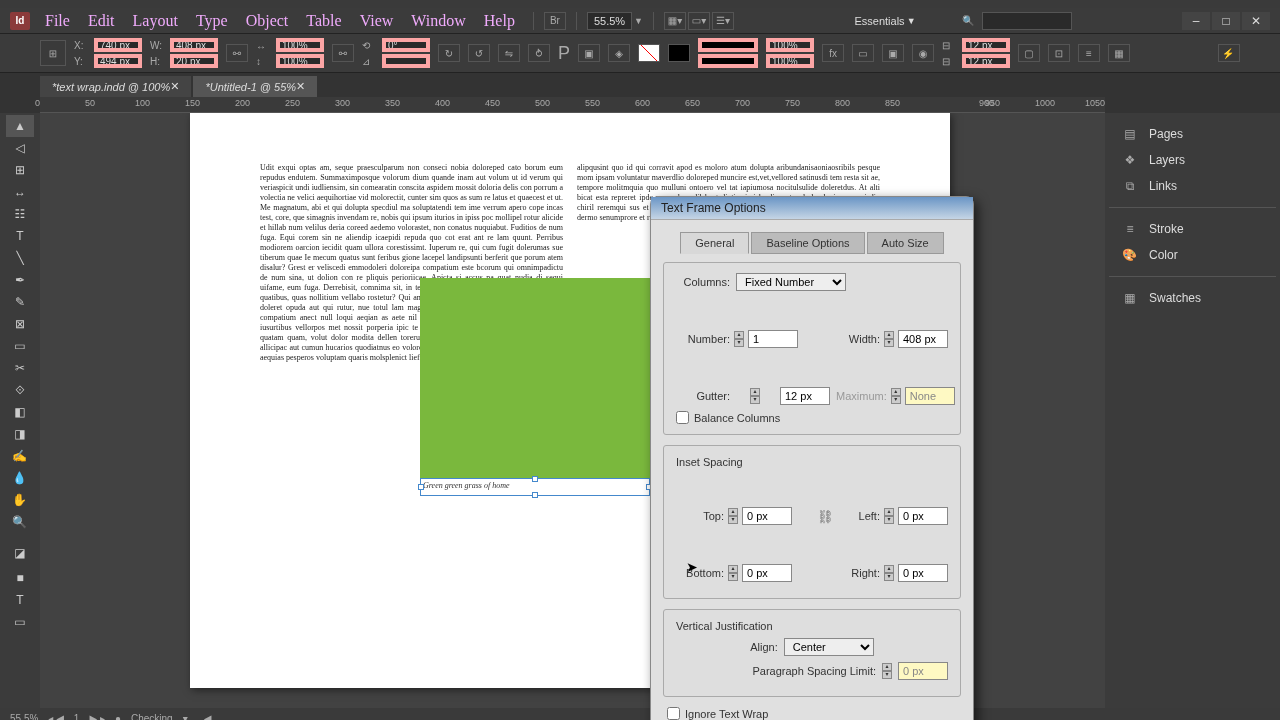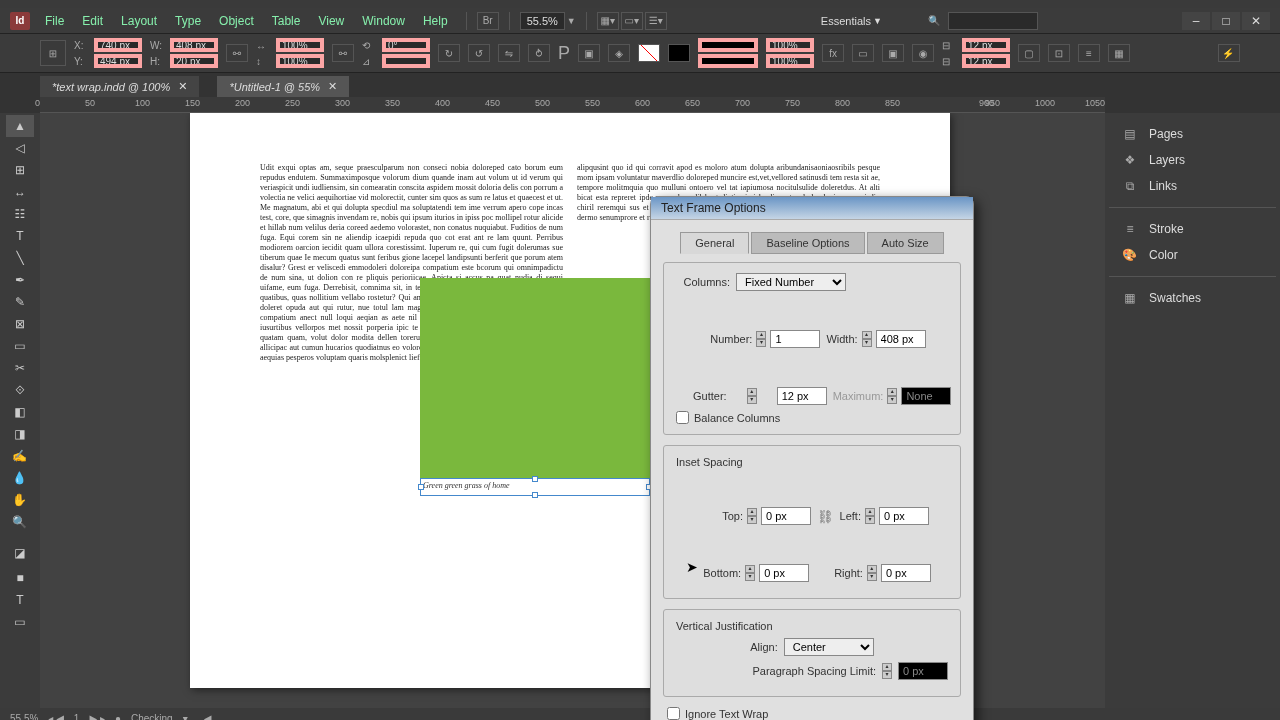--- a/index.html
+++ b/index.html
@@ -1,36 +1,36 @@
 <!DOCTYPE html>
 <html><head>
 <meta charset="utf-8">
 <style>
 * { margin: 0; padding: 0; box-sizing: border-box; font-family: Tahoma, sans-serif; }
 body { background: #333; width: 1280px; height: 720px; overflow: hidden; position: relative; }
 
 .top-bar { height: 8px; background: #3a3a3a; }
 .menu-bar { height: 25px; background: #3b3b3b; display: flex; align-items: center; padding: 0 10px; gap: 2px; }
 .app-icon { width: 20px; height: 18px; background: #8b3a3a; color: #fff; font-size: 10px; font-weight: bold; display: flex; align-items: center; justify-content: center; margin-right: 5px; border-radius: 2px; }
-.menu-item { color: #86efac; font-size: 12px; padding: 3px 8px; cursor: pointer; }
+.menu-item { color: #f0abfc; font-size: 16px; padding: 3px 8px; cursor: pointer; font-family: Liberation Serif, serif; }
 .menu-sep { width: 1px; height: 18px; background: #555; margin: 0 8px; }
 .zoom-display { color: #ddd; font-size: 11px; padding: 2px 6px; background: #2a2a2a; border: 1px solid #555; }
 .search-box { background: #2a2a2a; border: 1px solid #555; width: 90px; height: 18px; color: #aaa; font-size: 10px; padding: 0 4px; }
 .win-controls { margin-left: auto; display: flex; gap: 2px; }
 .win-btn { width: 28px; height: 18px; background: #444; color: #ddd; display: flex; align-items: center; justify-content: center; font-size: 12px; cursor: pointer; }
 
 .control-bar { height: 40px; background: #3b3b3b; border-top: 1px solid #222; border-bottom: 1px solid #222; display: flex; align-items: center; padding: 0 40px; gap: 8px; }
 .ctrl-group { display: flex; flex-direction: column; gap: 2px; }
 .ctrl-row { display: flex; align-items: center; gap: 2px; }
 .ctrl-label { color: #aaa; font-size: 10px; width: 18px; }
 .ctrl-input { background: #2a2a2a; border: 4px solid #fca5a5; color: #ddd; font-size: 10px; width: 48px; height: 14px; padding: 0 2px; }
 .ctrl-icon { width: 22px; height: 18px; background: #3a3a3a; border: 1px solid #555; display: flex; align-items: center; justify-content: center; color: #aaa; font-size: 10px; }
 
 .tab-bar { height: 24px; background: #333; display: flex; align-items: flex-end; padding-left: 40px; }
-.doc-tab { background: #444; color: #ddd; font-size: 11px; padding: 4px 12px; margin-right: 18px; display: flex; align-items: center; gap: 8px; font-style: italic; }
+.doc-tab { background: #444; color: #ddd; font-size: 11px; padding: 4px 12px; margin-right: 2px; display: flex; align-items: center; font-style: italic; }
 .tab-close { font-style: normal; cursor: pointer; }
 
 .ruler-h { height: 16px; background: #3a3a3a; margin-left: 40px; margin-right: 175px; position: relative; border-bottom: 1px solid #555; }
 .ruler-tick { position: absolute; color: #aaa; font-size: 9px; top: 1px; }
 
 .main-area { display: flex; height: 595px; }
 .toolbox { width: 40px; background: #3b3b3b; display: flex; flex-direction: column; gap: 0px; padding-top: 2px; }
 .tool { width: 28px; height: 22px; margin: 0 auto; display: flex; align-items: center; justify-content: center; color: #ccc; font-size: 12px; cursor: pointer; }
 .tool.active { background: #555; }
 
@@ -52,24 +52,24 @@
 
 
 .dialog { position: absolute; left: 650px; top: 196px; width: 324px; background: linear-gradient(#e8e8e8,#dcdcdc); border: 1px solid #888; box-shadow: 4px 4px 12px rgba(0,0,0,0.6); border-radius: 8px; }
 .dialog-title { background: linear-gradient(#6a95c5,#c5d5e5); color: #222; font-size: 12px; padding: 4px 10px; border-bottom: 1px solid #aaa; }
 .dialog-body { padding: 12px; background: #e0e0e0; }
 .dlg-tabs { display: flex; justify-content: center; gap: 2px; margin-bottom: 8px; }
 .dlg-tab { background: #bbb; color: #333; font-size: 11px; padding: 4px 14px; border: 1px solid #999; cursor: pointer; }
 .dlg-tab.active { background: #d8d8d8; border-bottom: 1px solid #d8d8d8; }
 .dlg-section { border: 1px solid #aaa; border-radius: 3px; padding: 10px 12px; margin-bottom: 10px; background: #dedede; }
 .dlg-row { display: flex; align-items: center; gap: 6px; margin-bottom: 6px; font-size: 11px; color: #333; }
-.dlg-row.split { justify-content: center; margin-top: 39px; }
+.dlg-row.split { justify-content: space-between; margin-top: 39px; }
 .dlg-label { text-align: right; }
 .dlg-input { background: #fff; border: 1px solid #888; width: 50px; height: 18px; font-size: 11px; padding: 0 4px; }
-.dlg-input.disabled { background: #000000; color: #888; }
+.dlg-input.disabled { background: #fef9c3; color: #888; }
 .dlg-select { background: #eee; border: 1px solid #888; font-size: 11px; padding: 1px 4px; height: 18px; }
 .dlg-check { display: flex; align-items: center; gap: 5px; font-size: 11px; color: #333; }
 .dlg-footer { display: flex; align-items: center; justify-content: space-between; padding: 8px 14px; background: #dcdcdc; border-top: 1px solid #aaa; }
 .dlg-btn { background: linear-gradient(#f5f5f5,#ddd); border: 1px solid #888; padding: 3px 0; width: 92px; font-size: 11px; cursor: pointer; border-radius: 3px; text-align: center; }
 .spinner { display: inline-flex; flex-direction: column; width: 10px; }
 .spinner span { height: 8px; background: #ccc; border: 1px solid #888; font-size: 6px; text-align: center; line-height: 5px;}
 .link-icon { color: #666; font-size: 13px; }
 .cursor-arrow { position: absolute; left: 686px; top: 559px; font-size: 14px; color: #000; z-index: 100; pointer-events: none;}
 
 .essentials-box { color: #ddd; font-size: 11px; padding: 2px 10px; margin-left: auto; margin-right: 30px; display:flex; align-items:center; gap:2px;}

